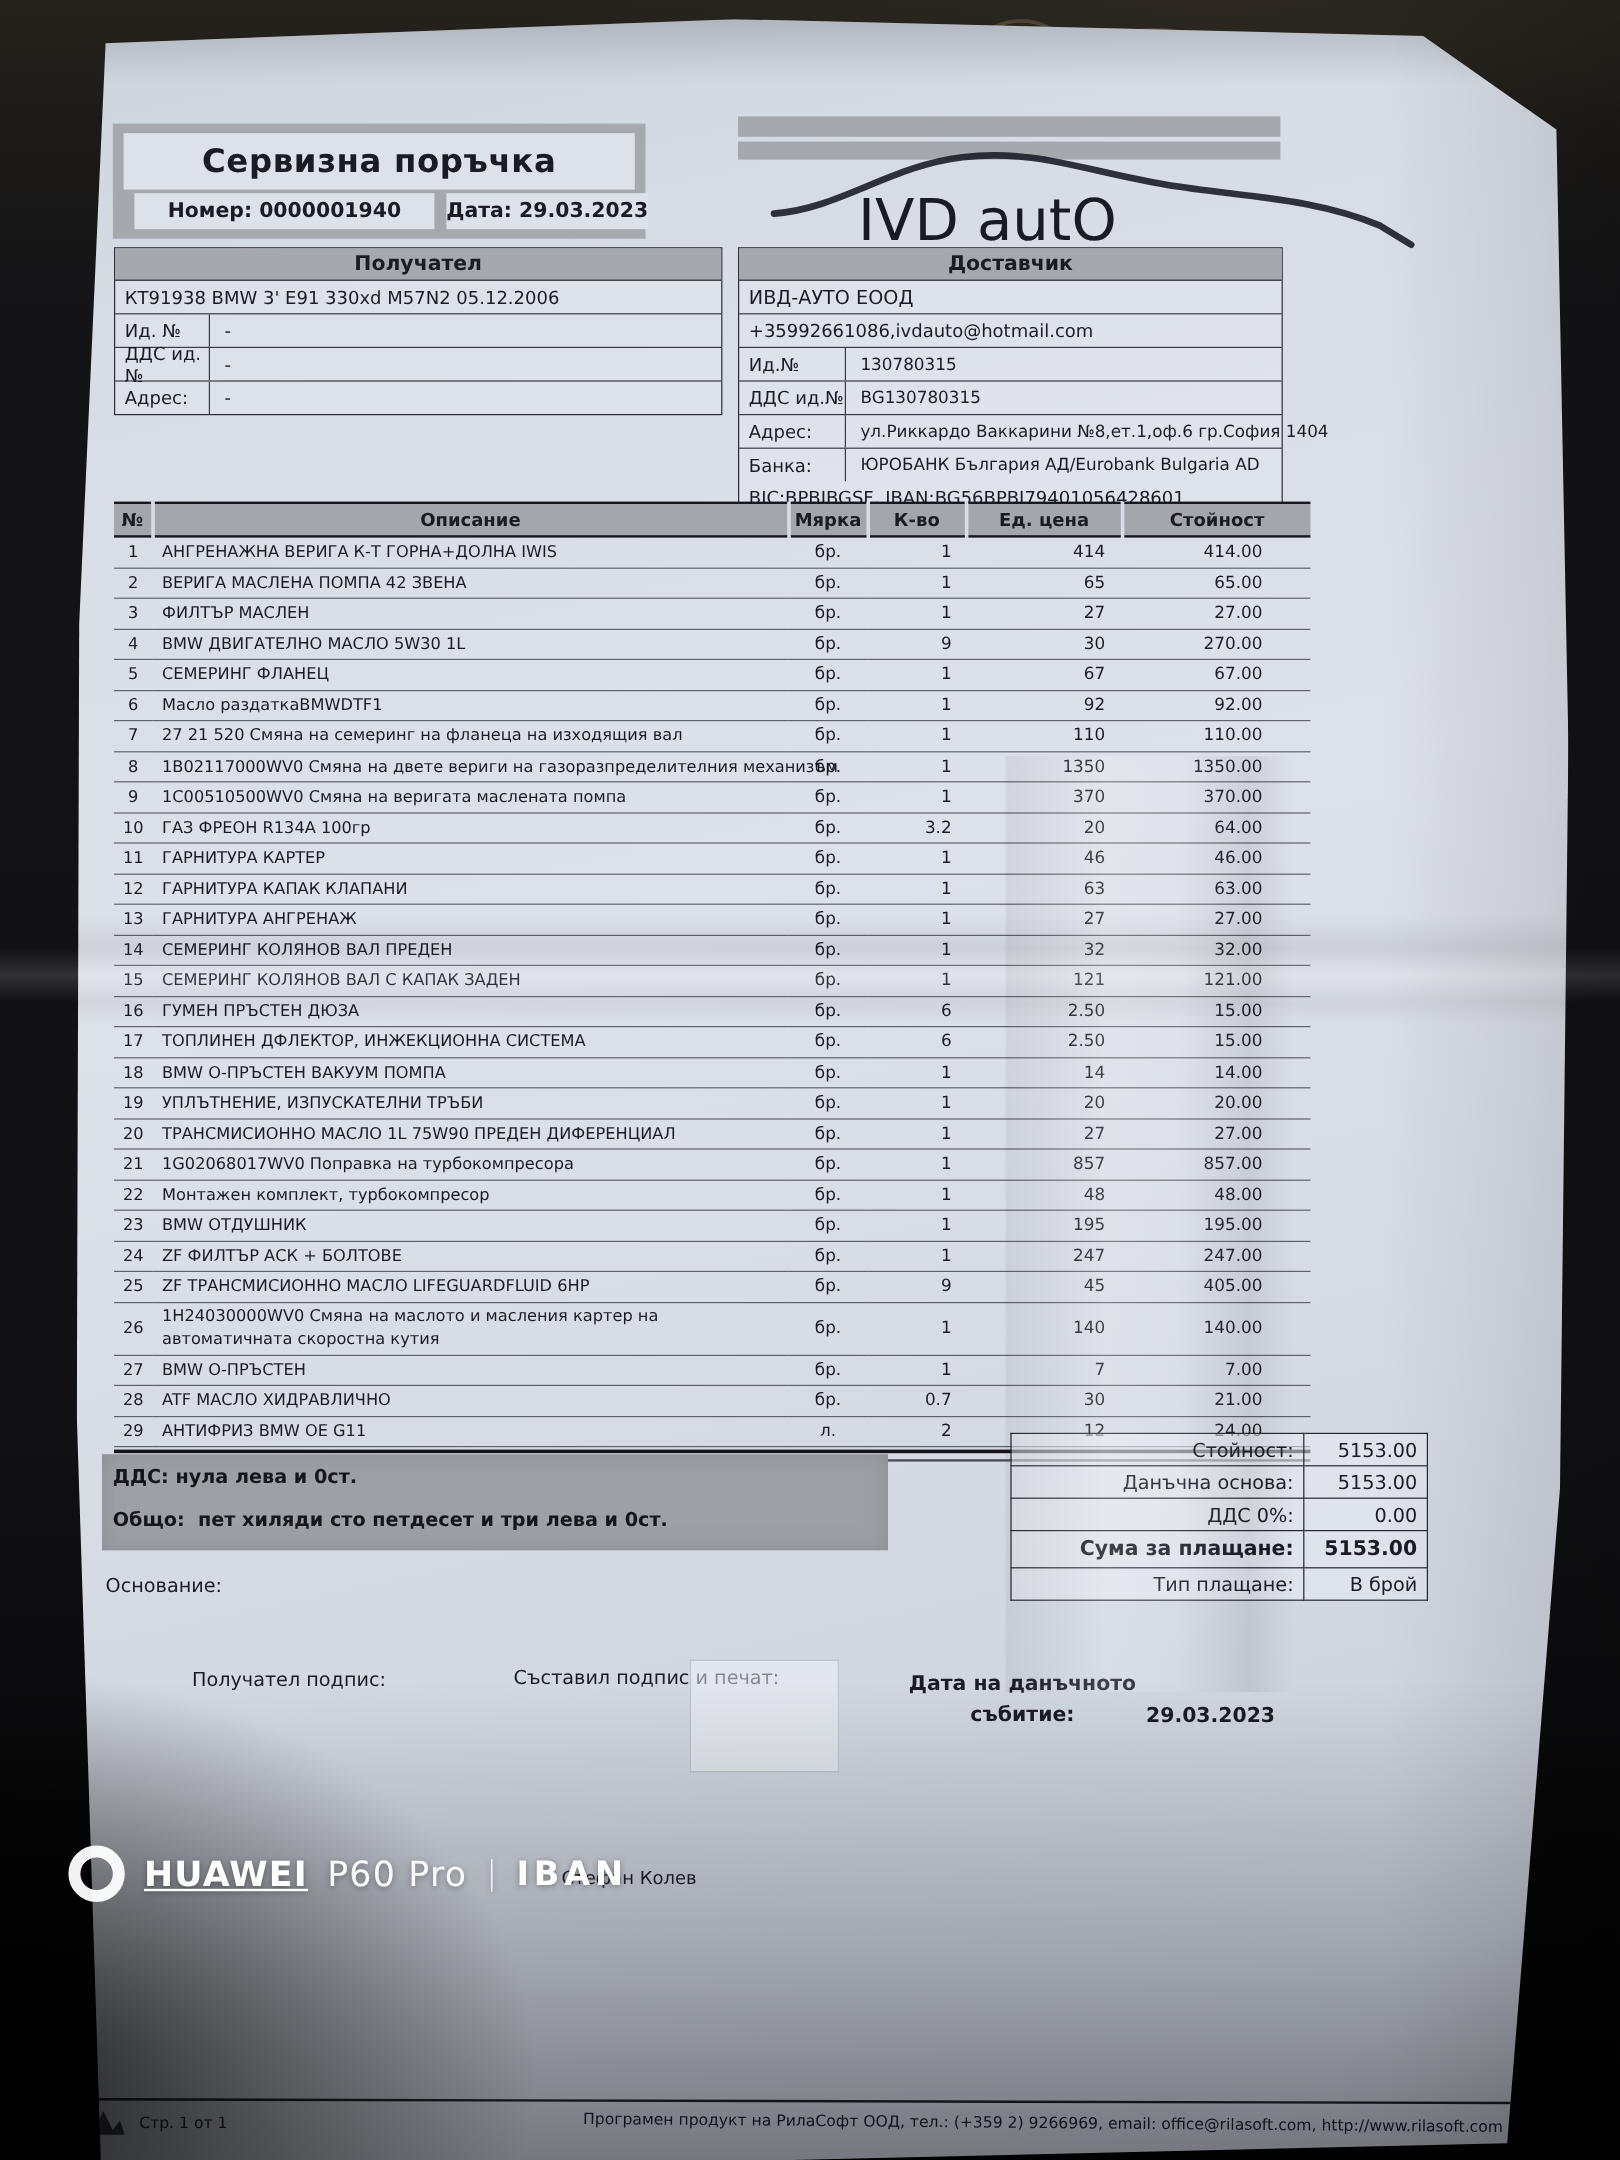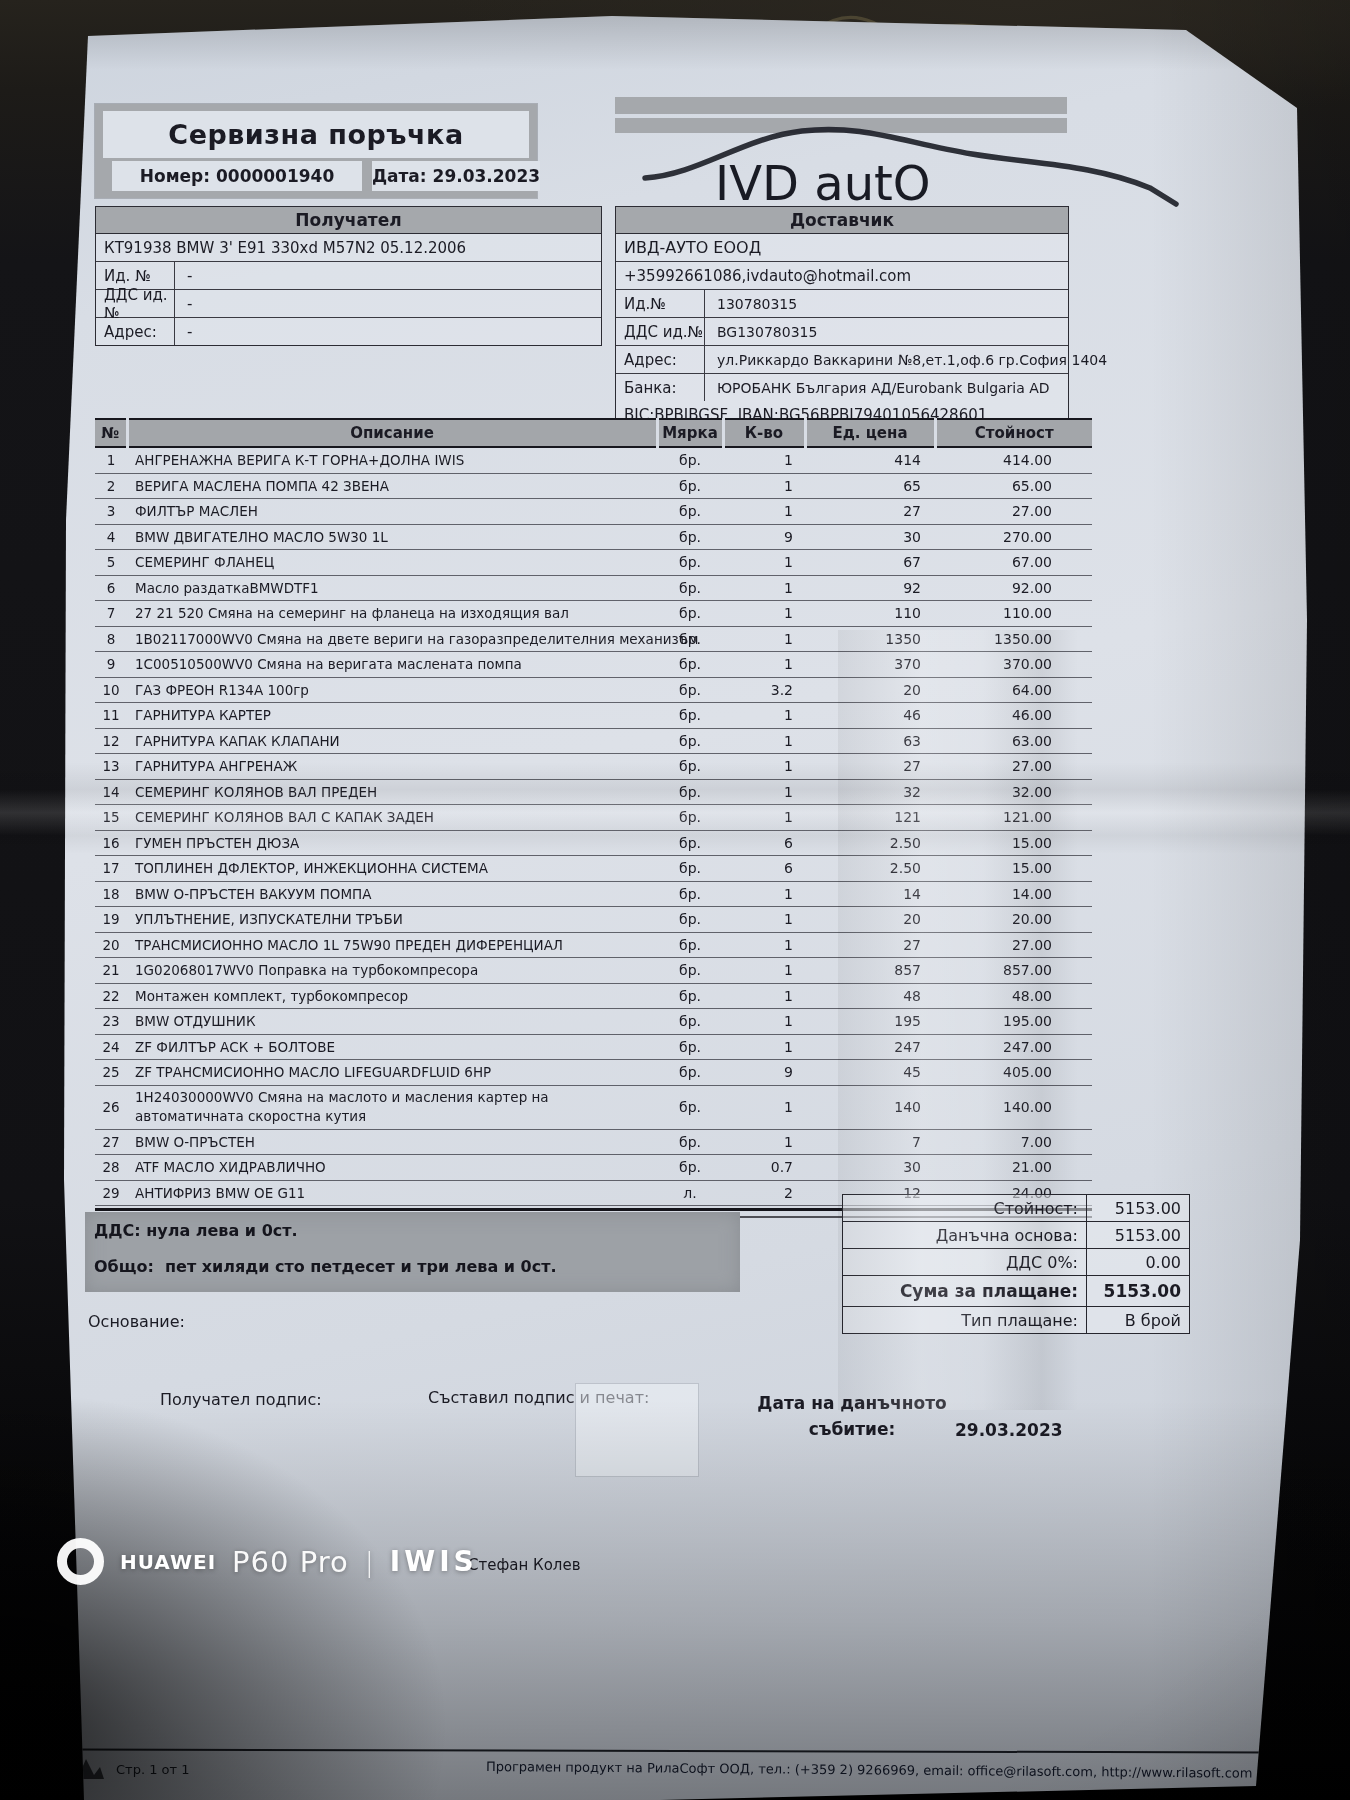--- a/index.html
+++ b/index.html
@@ -98,21 +98,21 @@
   #ov-foldV{left:838px;top:630px;width:240px;height:780px;
     background:linear-gradient(90deg,rgba(0,0,0,.05) 0%,rgba(255,255,255,.17) 35%,rgba(255,255,255,.10) 60%,rgba(0,0,0,.07) 85%,rgba(0,0,0,0) 100%);}
   #ov-vignette{inset:0;background:radial-gradient(130% 115% at 48% 40%,rgba(0,0,0,0) 55%,rgba(0,0,0,.15) 80%,rgba(0,0,0,.38) 100%);}
   #ov-bottom{inset:0;background:linear-gradient(180deg,rgba(0,0,0,0) 1400px,rgba(0,0,0,.20) 1620px,rgba(0,0,0,.42) 1800px);}
   #ov-bl{inset:0;background:radial-gradient(46% 26% at 0% 96%,rgba(0,0,0,.75),rgba(0,0,0,0) 72%);}
   #ov-right{left:1150px;top:0;width:200px;height:100%;background:linear-gradient(90deg,rgba(0,0,0,0),rgba(0,0,0,.12));}
   
   #watermark{position:absolute;left:57px;top:1538px;z-index:60;display:flex;align-items:center;gap:16px;
     color:#fff;text-shadow:0 1px 5px rgba(0,0,0,.35);}
   #wm-ring{width:27px;height:27px;border:10px solid rgba(255,255,255,.95);border-radius:50%;}
-  .wm-b{font-size:20px;font-weight:bold;letter-spacing:1px;}
+  .wm-b{font-size:29px;font-weight:bold;letter-spacing:1px;text-decoration:underline;}
   .wm-r{font-size:29px;font-weight:normal;opacity:.95;letter-spacing:1px;}
   .wm-sep{font-size:27px;opacity:.85;font-weight:200;}
   .wm-x{font-size:28px;font-weight:bold;letter-spacing:4px;}
 </style>
 </head>
 <body>
 
 <div id="photo">
 
   <svg id="handwriting" width="480" height="70" viewBox="0 0 480 70">
@@ -493,15 +493,15 @@
   <div id="ov-right" class="ov"></div>
   <div id="ov-vignette" class="ov"></div>
   <div id="ov-bottom" class="ov"></div>
   <div id="ov-bl" class="ov"></div>
 
   <div id="watermark">
     <div id="wm-ring"></div>
     <span class="wm-b">HUAWEI</span>
     <span class="wm-r">P60 Pro</span>
     <span class="wm-sep">|</span>
-    <span class="wm-x">IWIS</span>
+    <span class="wm-x">IBAN</span>
   </div>
 </div>
 
 </body></html>

